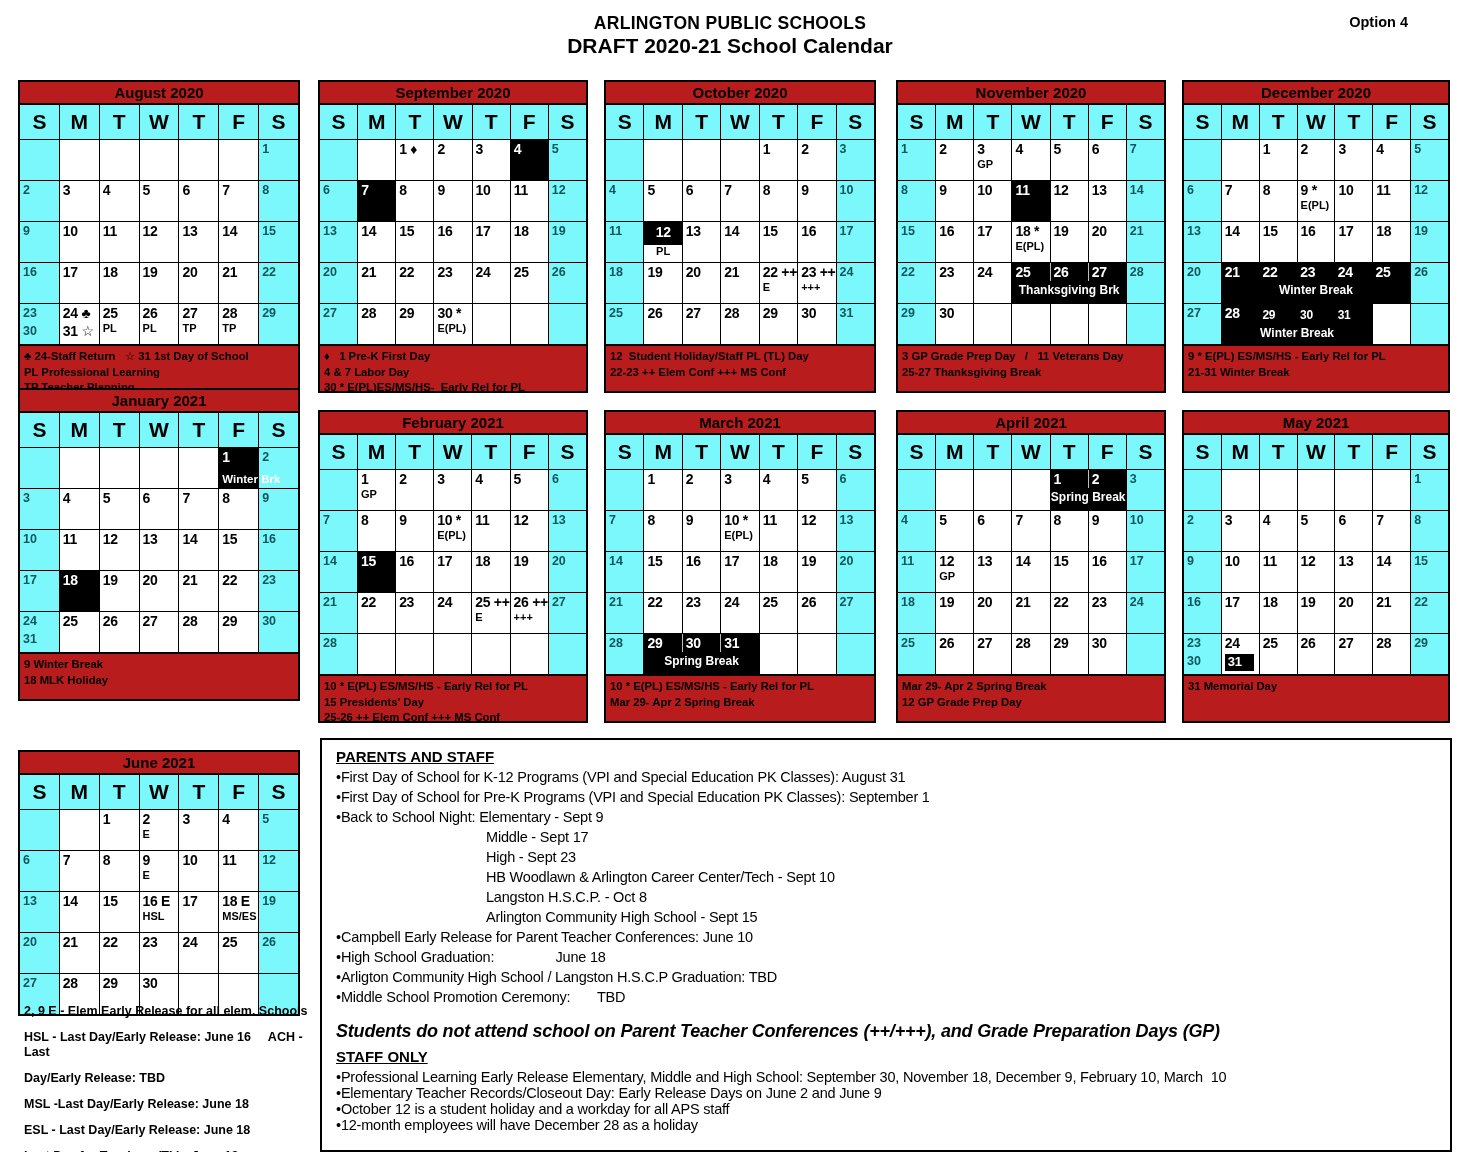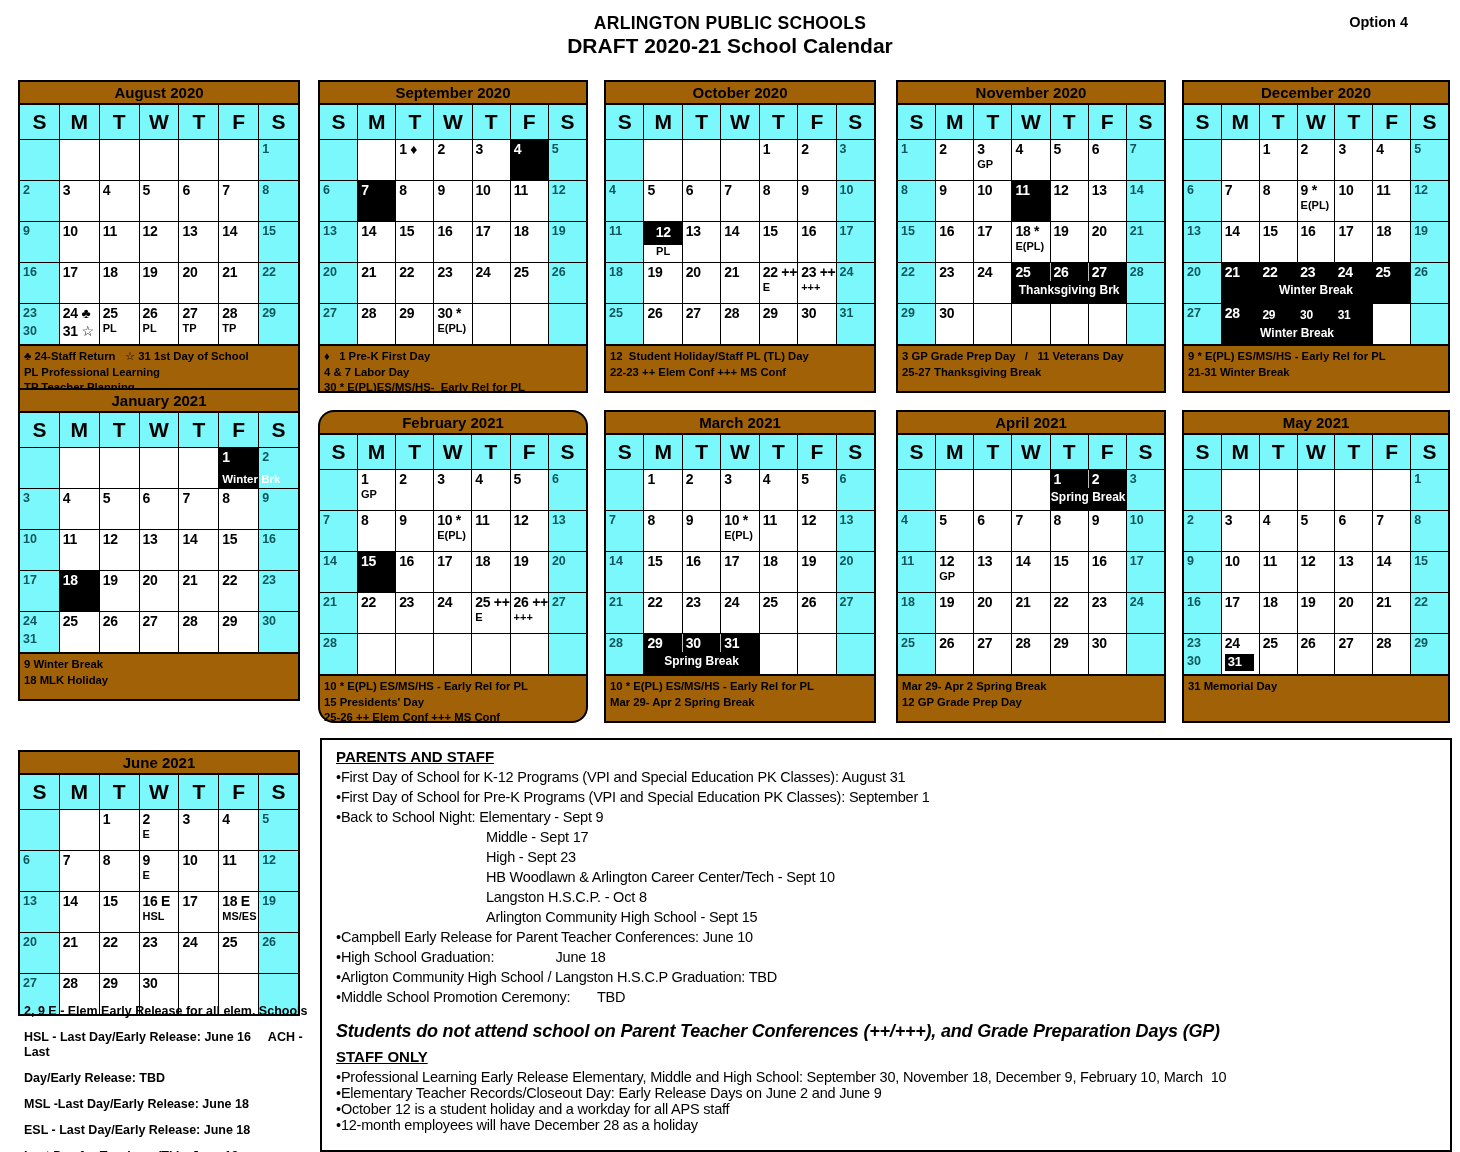--- a/index.html
+++ b/index.html
@@ -9,21 +9,21 @@
   html,body{margin:0;padding:0;background:#fff;}
   body{
     font-family:"Liberation Sans","DejaVu Sans",sans-serif;
     width:1460px;height:1152px;position:relative;overflow:hidden;color:#000;
   }
   .page-header{position:absolute;top:12px;left:0;width:1460px;text-align:center;}
   .page-title{font-size:17.5px;font-weight:bold;letter-spacing:.3px;line-height:23px;}
   .page-subtitle{font-size:21px;font-weight:bold;line-height:21px;}
   .option-label{position:absolute;top:14px;right:52px;font-size:14.5px;font-weight:bold;}
 
-  .month{position:absolute;border:2px solid #000;background:#a16207;display:flex;flex-direction:column;box-sizing:border-box;}
+  .month{position:absolute;border:2px solid #000;background:#b91c1c;display:flex;flex-direction:column;box-sizing:border-box;}
   .mtitle{height:21px;flex:0 0 21px;display:flex;align-items:center;justify-content:center;
     font-size:15px;font-weight:bold;border-bottom:2px solid #000;}
   .mgrid{display:grid;grid-template-columns:repeat(7,1fr);grid-template-rows:34px repeat(5,40px);
     gap:1px;background:#000;border-bottom:2px solid #000;flex:0 0 auto;}
   .dh{background:var(--cyan);display:flex;align-items:center;justify-content:center;
     font-weight:bold;font-size:21px;}
   .cell{position:relative;background:#fff;overflow:visible;}
   .cell.we{background:var(--cyan);}
   .cell.blk{background:#000;}
   .num{font-weight:bold;font-size:14px;line-height:17px;padding:1px 0 0 3px;white-space:nowrap;letter-spacing:-.3px;}
@@ -717,21 +717,21 @@
         </div>
         <div class="cell">
           <div class="num">29</div>
         </div>
         <div class="cell we">
           <div class="num">30</div>
         </div>
       </div>
       <div class="mnotes"><div>9 Winter Break</div><div>18 MLK Holiday</div></div>
     </div>
-    <div class="month" style="left: 318px; top: 410px; width: 270px; height: 313px; border-radius: 16px;">
+    <div class="month" style="left: 318px; top: 410px; width: 270px; height: 313px;">
       <div class="mtitle">February 2021</div>
       <div class="mgrid">
         <div class="dh">S</div>
         <div class="dh">M</div>
         <div class="dh">T</div>
         <div class="dh">W</div>
         <div class="dh">T</div>
         <div class="dh">F</div>
         <div class="dh">S</div>
         <div class="cell we"></div>

